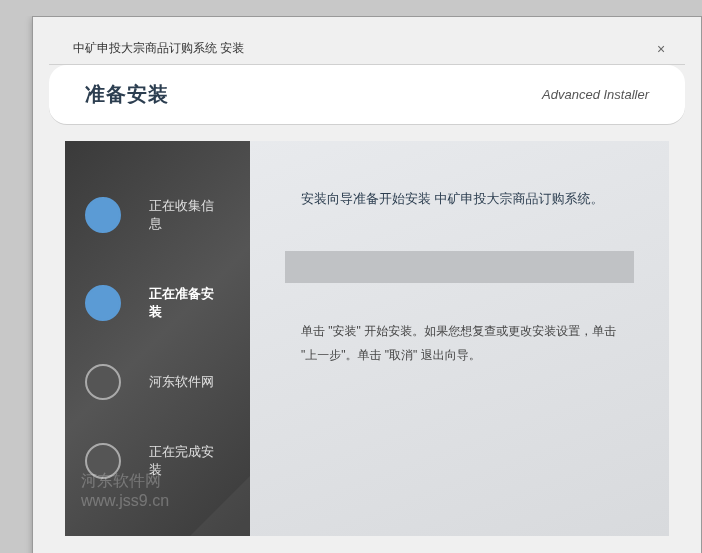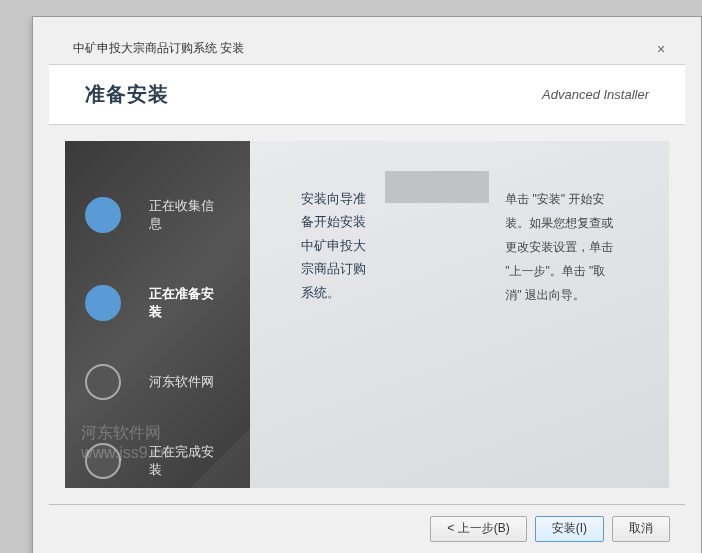--- a/index.html
+++ b/index.html
@@ -47,20 +47,21 @@
     }
     .header-bar {
       height: 60px;
       background: #ffffff;
       display: flex;
       align-items: center;
       justify-content: space-between;
       padding: 0 20px;
       border-bottom: 1px solid #d0d0d0;
       flex-shrink: 0;
+      border-radius: 18px;
     }
     .header-title {
       font-size: 20px;
       font-weight: bold;
       color: #2c3e50;
       letter-spacing: 1px;
     }
     .header-brand {
       font-size: 13px;
       color: #555;
@@ -127,21 +128,21 @@
     }
     .step-item.current .step-label {
       color: #ffffff;
       font-weight: bold;
     }
     .main-content {
       flex: 1;
       background: linear-gradient(160deg, #e8eaed 0%, #d8dadd 100%);
       padding: 30px 35px;
       display: flex;
-      flex-direction: row;
+      flex-direction: column;
     }
     .main-desc {
       font-size: 13px;
       color: #2c3e50;
       line-height: 1.8;
       margin-bottom: 25px;
       font-weight: 500;
     }
     .main-detail {
       font-size: 12px;
@@ -229,18 +230,13 @@
     </div>
 
     <div class="main-content">
       <p class="main-desc">安装向导准备开始安装 中矿申投大宗商品订购系统。</p>
       <div class="divider-line"></div>
       <p class="main-detail">单击 "安装" 开始安装。如果您想复查或更改安装设置，单击 "上一步"。单击 "取消" 退出向导。</p>
     </div>
 
   </div>
 
-  <div class="footer">
-    <button class="btn">&lt; 上一步(B)</button>
-    <button class="btn btn-default">安装(I)</button>
-    <button class="btn">取消</button>
-  </div>
 </div>
 
 </body></html>

